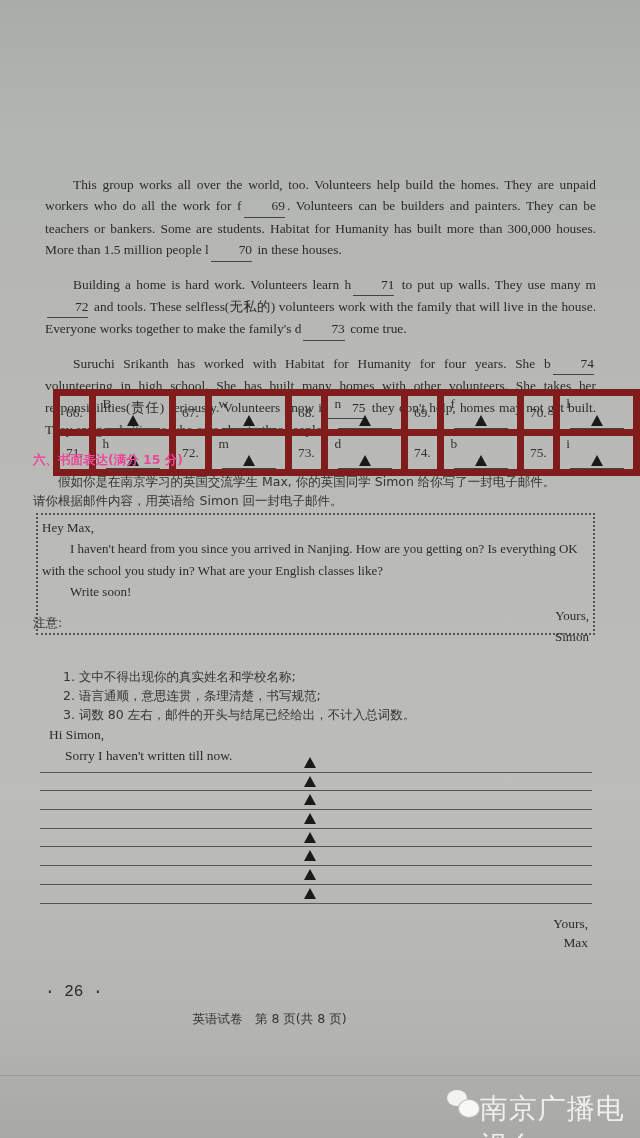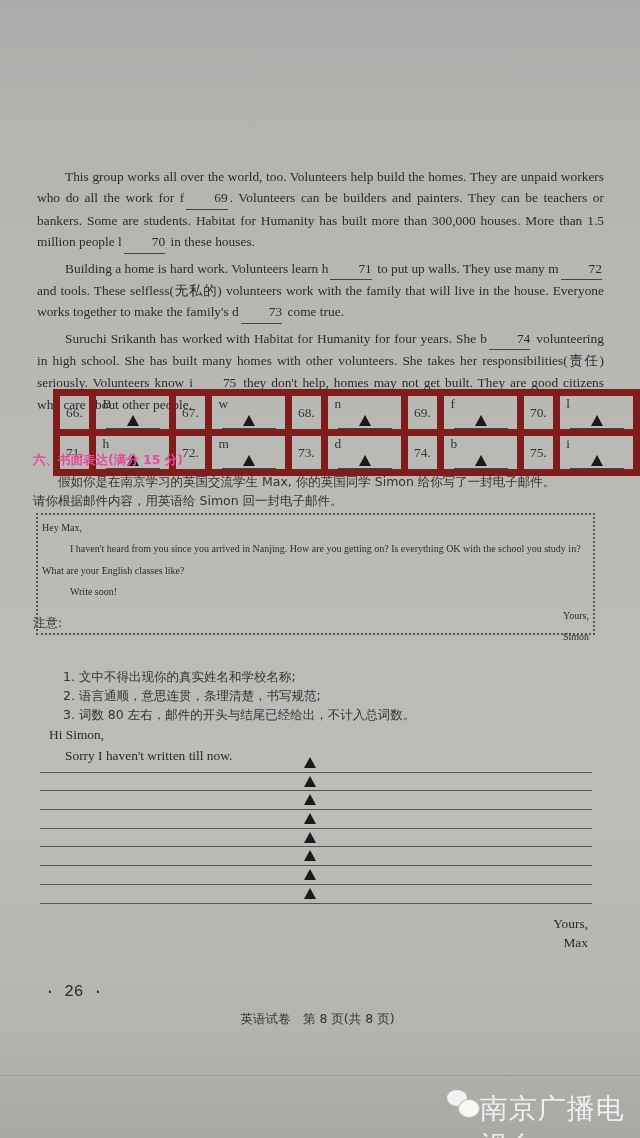--- a/index.html
+++ b/index.html
@@ -4,40 +4,40 @@
 <style>
   html, body { margin:0; padding:0; }
   body {
     width:640px; height:1138px; overflow:hidden; position:relative;
     background: linear-gradient(180deg, #a9aca8 0%, #b3b5b1 12%, #b9bab6 40%, #bcbdb9 70%, #b4b5b1 90%, #a8a9a5 100%);
     font-family: "Liberation Serif", "DejaVu Serif", serif;
     color:#2a2a2a;
   }
   .page { position:absolute; left:0; top:0; width:640px; height:1138px; }
   .para { position:absolute; left:33px; width:575px; font-size:13.4px; line-height:21.4px; text-align:justify; color:#2b2b2b; }
-  .para p { margin:4px; }
+  .para p { margin:12px; }
   .indent { text-indent:28px; }
   .blank { display:inline-block; border-bottom:1px solid #444; min-width:40px; text-align:center; margin:0 2px; }
   table.ans { position:absolute; left:53px; top:389px; border-collapse:collapse; font-size:13.4px; color:#333; }
   table.ans td { border:7px solid #7f1d1d; height:27px; padding:0 6px; }
   td.num { width:22px; text-align:left; }
   td.cell { width:78px; }
   .tri { display:inline-block; width:0; height:0; border-left:6px solid transparent; border-right:6px solid transparent; border-bottom:11px solid #1a1a1a; vertical-align:middle; }
   .ul { display:inline-block; border-bottom:1px solid #444; width:54px; text-align:center; margin-left:4px; }
   .sec { position:absolute; left:33px; top:452px; font-family:"DejaVu Sans", sans-serif; font-weight:bold; font-size:12.5px; color:#ec4899; }
   .cn { position:absolute; left:33px; width:575px; font-family:"DejaVu Sans", sans-serif; font-size:12.5px; line-height:20px; color:#333; }
-  .box { position:absolute; left:36px; top:513px; width:559px; height:122px; border:2px dotted #555; box-sizing:border-box; font-size:10px; line-height:21.4px; padding:2px 4px; color:#2b2b2b; }
+  .box { position:absolute; left:36px; top:513px; width:559px; height:122px; border:2px dotted #555; box-sizing:border-box; font-size:13px; line-height:21.4px; padding:2px 4px; color:#2b2b2b; }
   .box p { margin:0; }
   .rt { text-align:right; }
   .lines { position:absolute; left:40px; top:754px; width:552px;text-align:right; }
   .line { height:17.7px; border-bottom:1px solid #555; position:relative; }
   .line .tri { position:absolute; left:264px; top:3px; }
   .line .starter { position:absolute; left:25px; top:-6px; font-size:13.4px; }
   .sign { position:absolute; right:52px; font-size:13.4px; line-height:21px; text-align:right; }
-  .footer { position:absolute; top:1011px; left:0; width:539px; text-align:center; font-size:12.5px; font-family:"DejaVu Sans", sans-serif; color:#333;padding-left:48px; }
+  .footer { position:absolute; top:1011px; left:0; width:539px; text-align:center; font-size:12.5px; font-family:"DejaVu Sans", sans-serif; color:#333; }
   .pagenum { position:absolute; left:45px; top:983px; font-size:16px;font-family:Liberation Mono, monospace; }
   .wm { position:absolute; left:447px; top:1090px; display:flex; align-items:flex-start; color:#eef0ee; font-family:"DejaVu Sans", sans-serif; font-size:28px; letter-spacing:1px; }
   .wechat { width:34px; height:28px; position:relative; margin-right:6px; }
   .wechat .b1 { position:absolute; left:0; top:0; width:20px; height:16px; background:#f2f2f0; border-radius:50%; }
   .wechat .b2 { position:absolute; left:11px; top:9px; width:20px; height:17px; background:#f8f8f6; border-radius:50%; border:1px solid #bbb; }
   .fold { position:absolute; left:0; top:1075px; width:640px; height:1px; background:#9a9b97; }
 </style>
 </head>
 <body>
 

